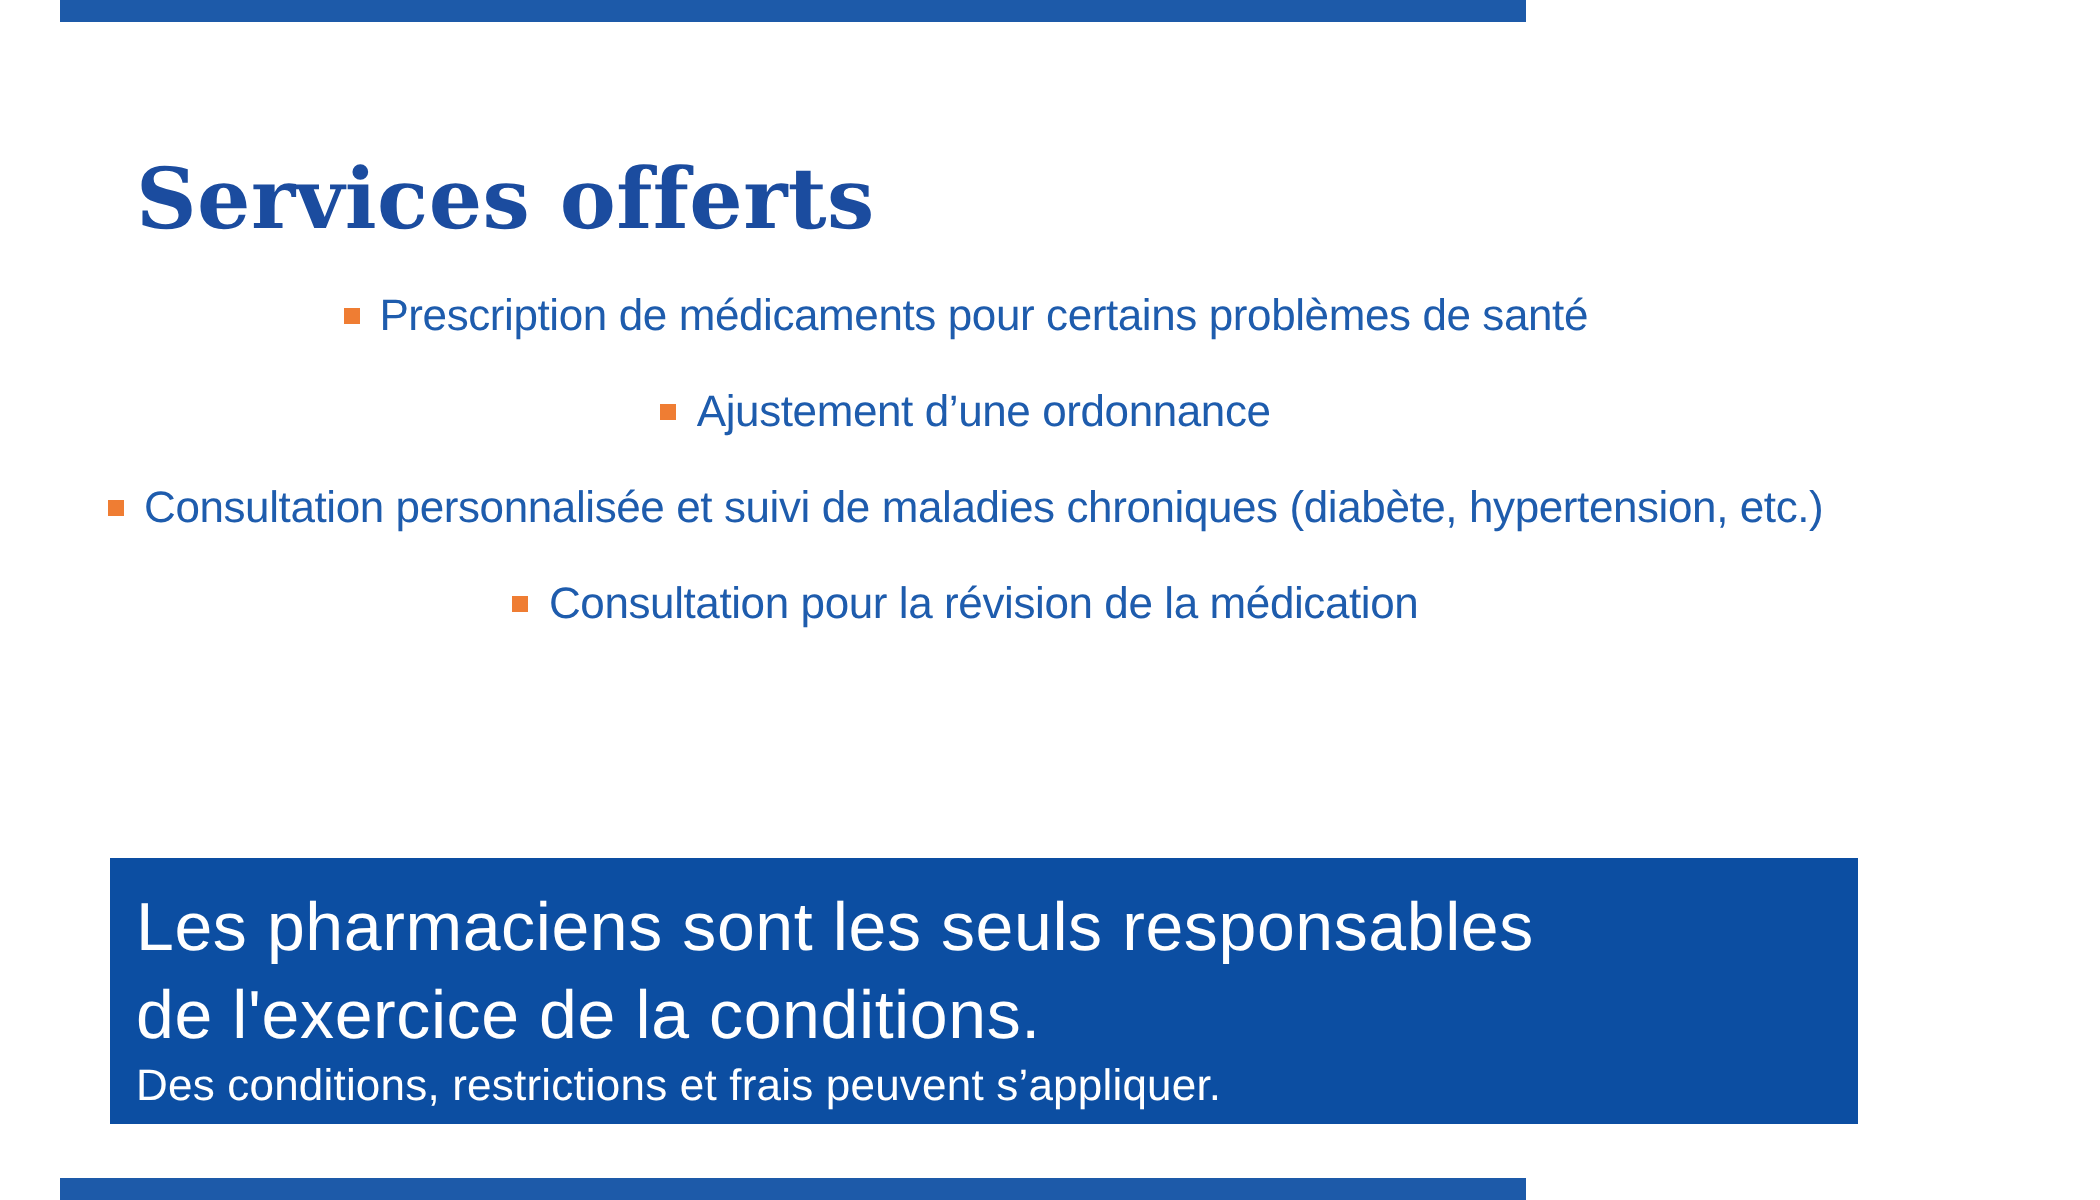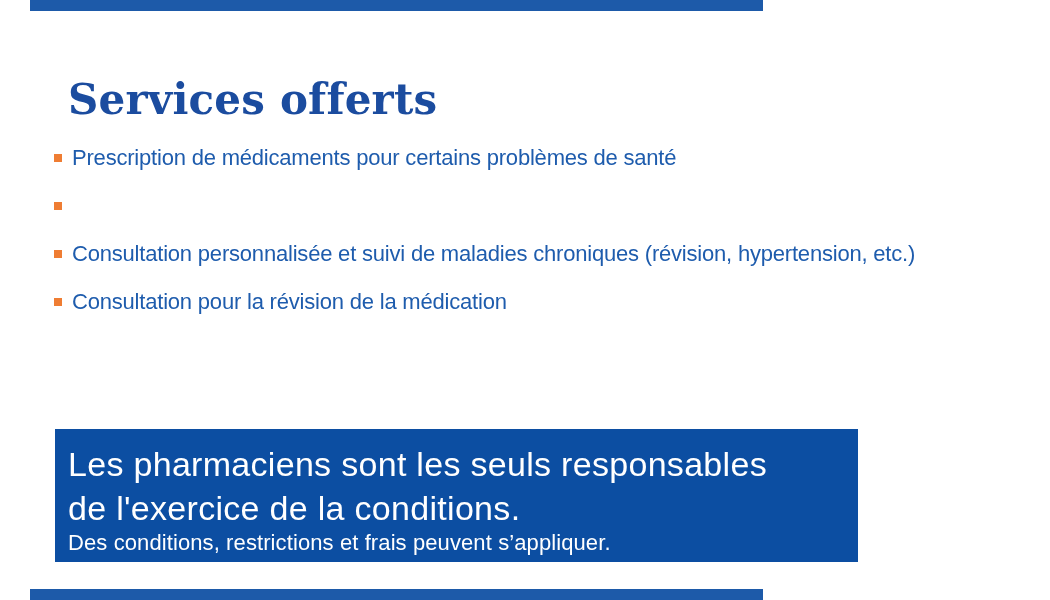--- a/index.html
+++ b/index.html
@@ -47,41 +47,42 @@
     left: 54px;
     top: 134px;
     margin: 0;
     padding: 0;
     list-style: none;
   }
   .services li {
     display: flex;
     align-items: center;
     height: 48px;
+    justify-content: center;
   }
   .bullet {
     flex: 0 0 8px;
     width: 8px;
     height: 8px;
     background: #ef7d33;
     margin-right: 10px;
   }
   .item-text {
     font-size: 22px;
     color: #1e5cad;
     letter-spacing: -0.2px;
     white-space: nowrap;
   }
 
   
   .banner {
     position: absolute;
     left: 55px;
     top: 429px;
-    width: 803px;
+    width: 874px;
     height: 133px;
     box-sizing: border-box;
     background: #0c4ea2;
     color: #ffffff;
     padding: 13px 15px 0 13px;
   }
   .banner-line {
     font-size: 34px;
     line-height: 44px;
     font-weight: 300;
@@ -106,24 +107,25 @@
 
   <h1 class="title">Services offerts</h1>
 
   <ul class="services">
     <li>
       <span class="bullet"></span>
       <span class="item-text">Prescription de médicaments pour certains problèmes de santé</span>
     </li>
     <li>
       <span class="bullet"></span>
+      <span class="item-text">Ajustement d’une ordonnance</span>
     </li>
     <li>
       <span class="bullet"></span>
-      <span class="item-text">Consultation personnalisée et suivi de maladies chroniques (révision, hypertension, etc.)</span>
+      <span class="item-text">Consultation personnalisée et suivi de maladies chroniques (diabète, hypertension, etc.)</span>
     </li>
     <li>
       <span class="bullet"></span>
       <span class="item-text">Consultation pour la révision de la médication</span>
     </li>
   </ul>
 
   <div class="banner">
     <div class="banner-line">Les pharmaciens sont les seuls responsables</div>
     <div class="banner-line">de l'exercice de la conditions.</div>

